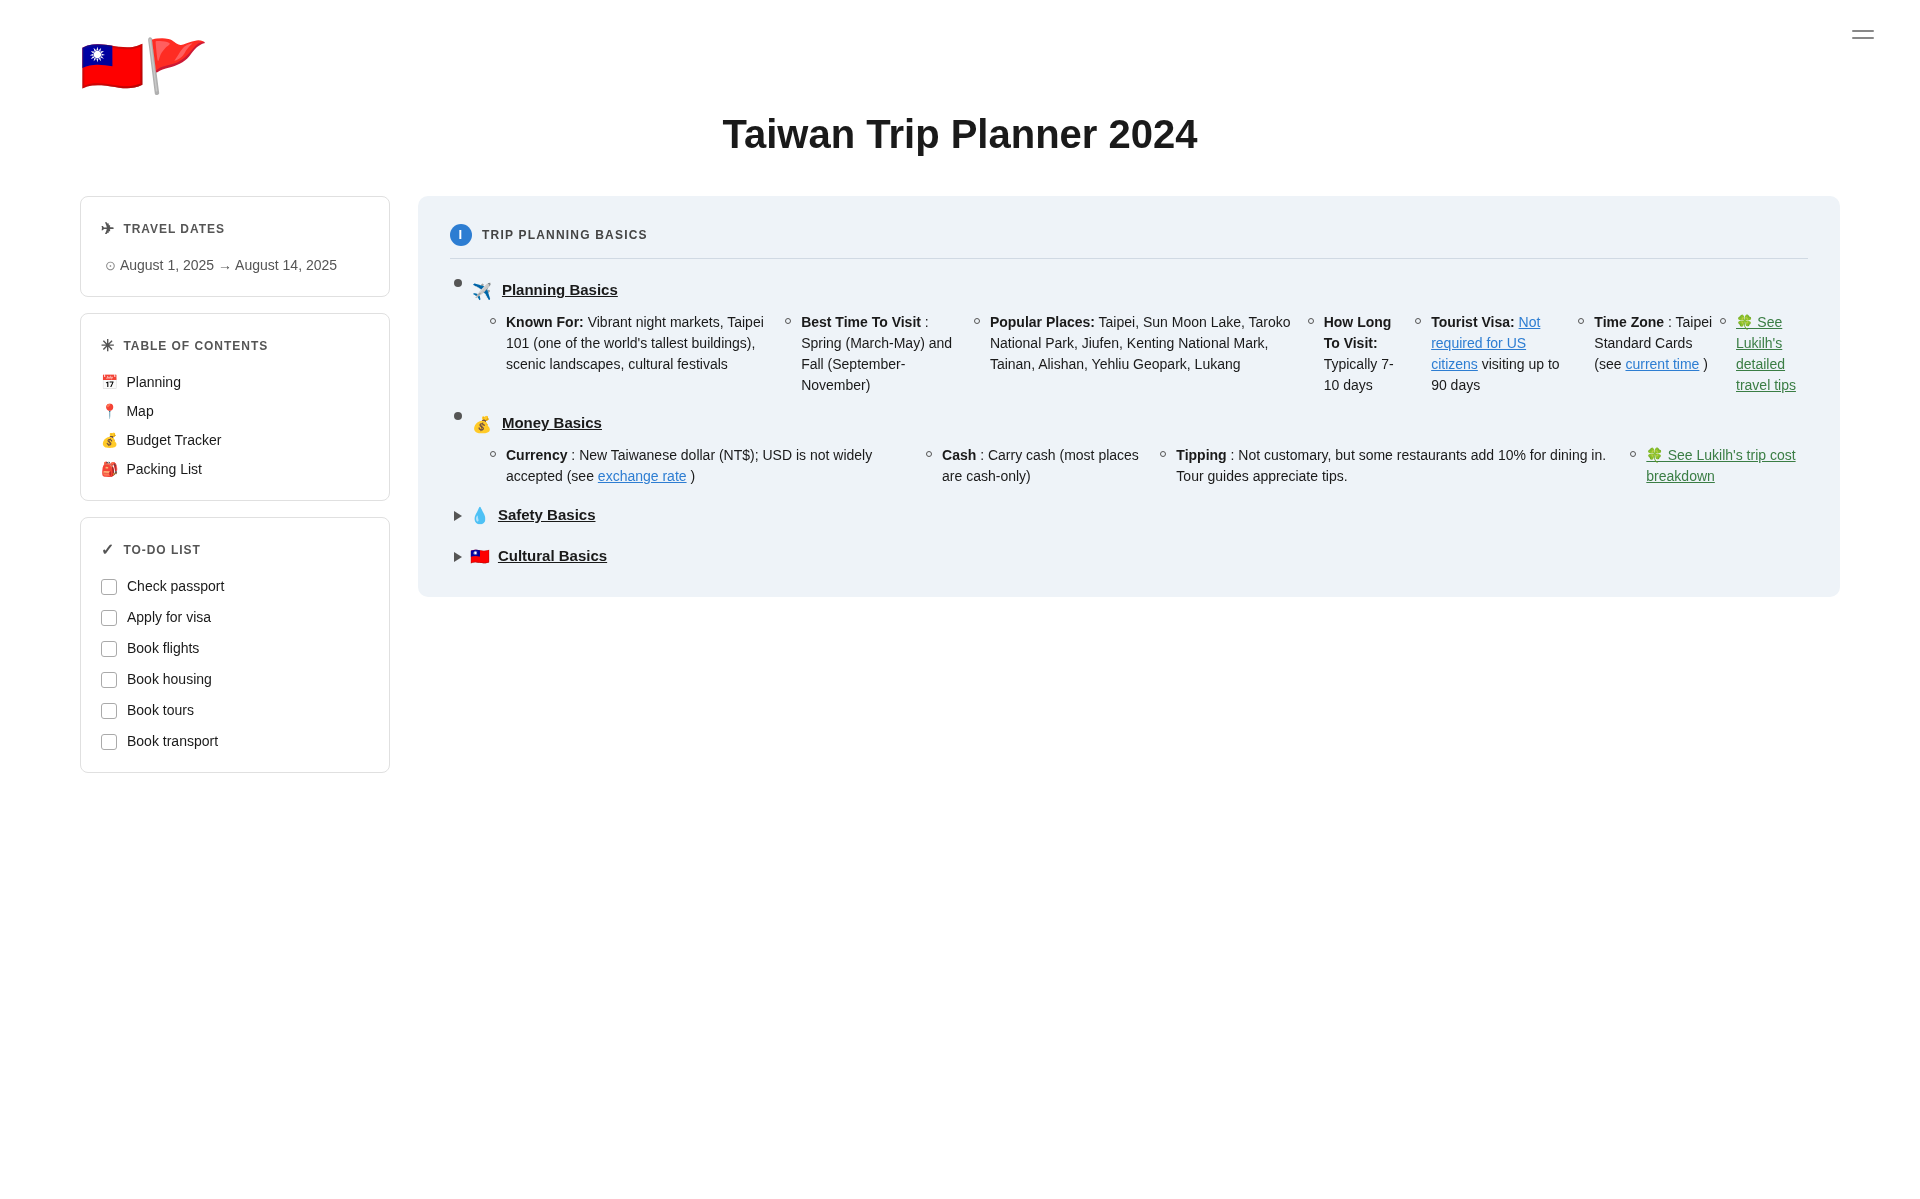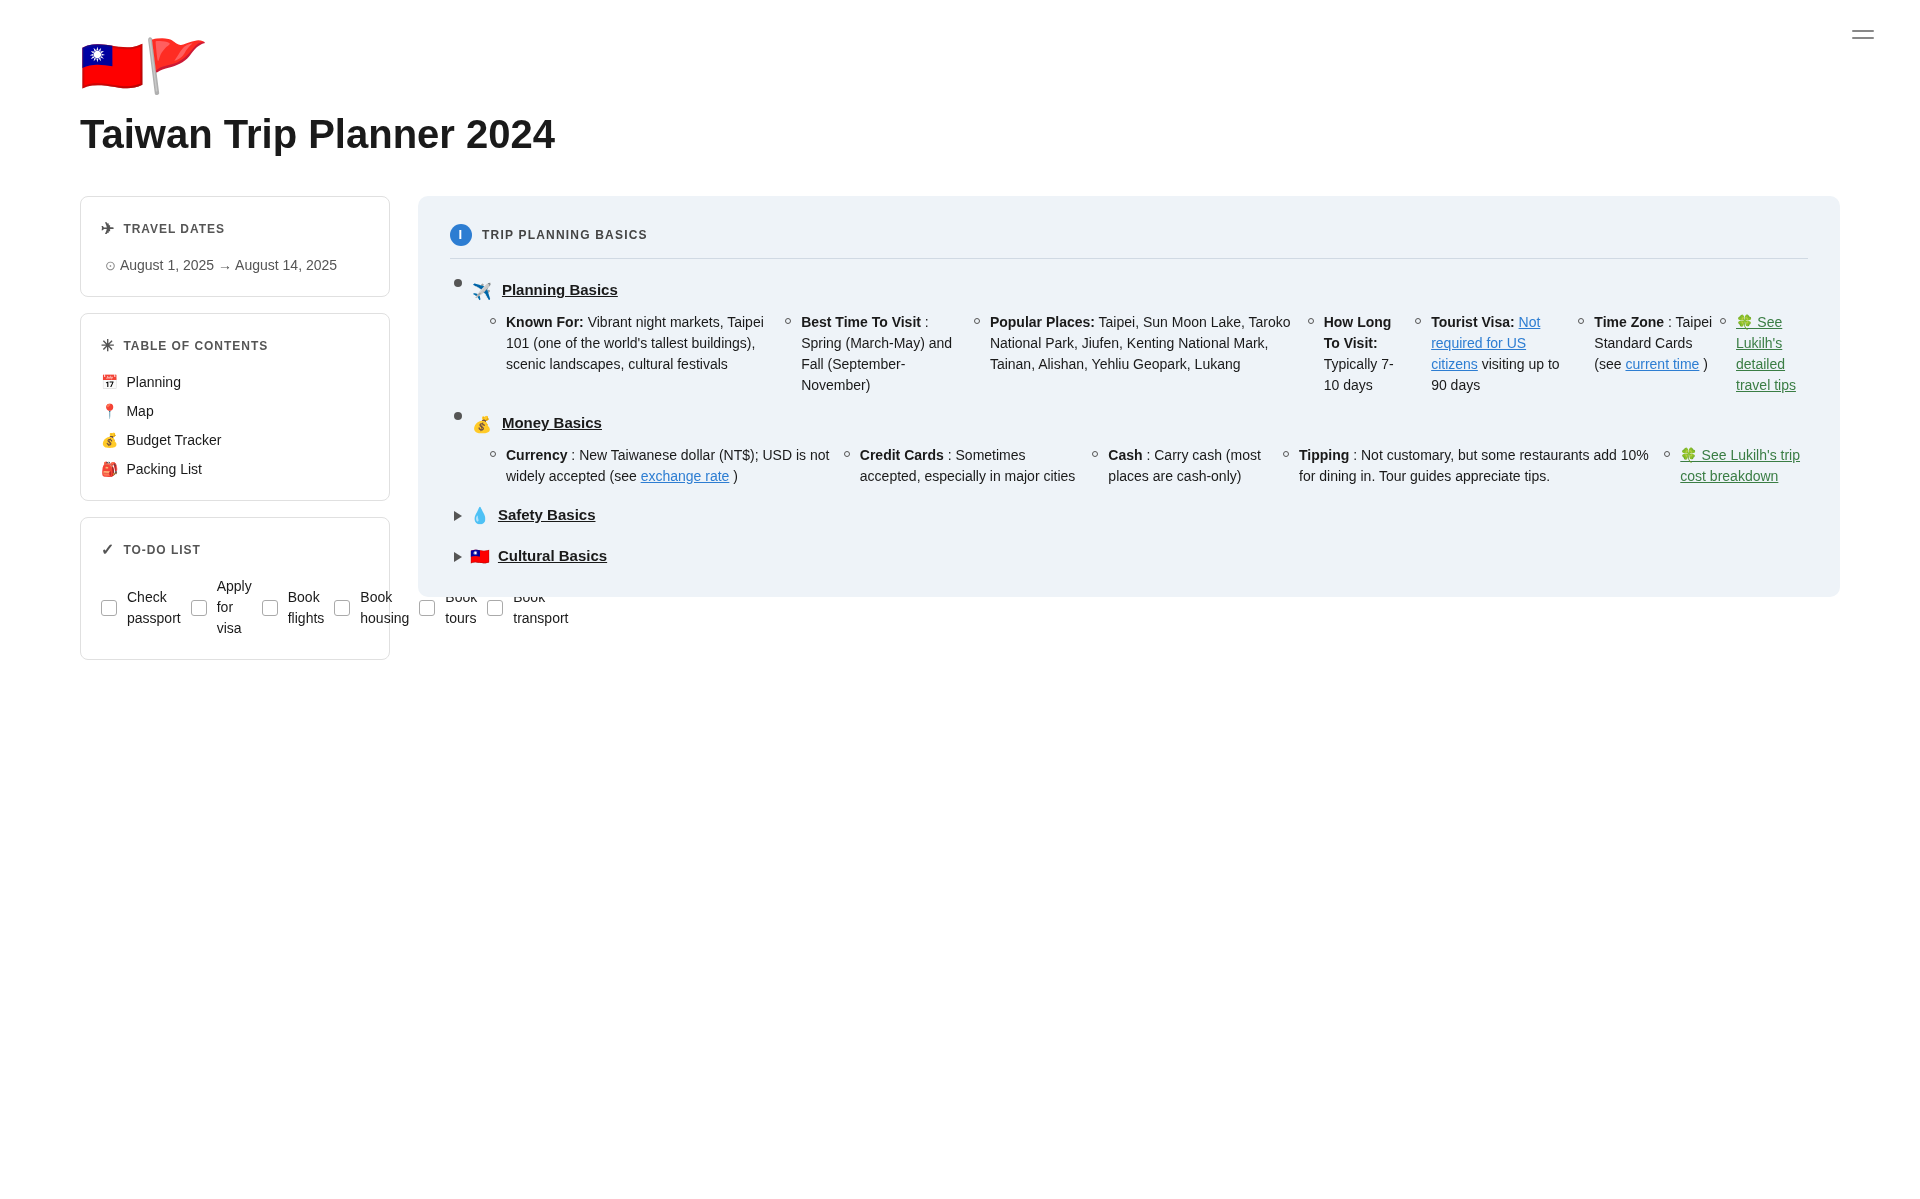--- a/index.html
+++ b/index.html
@@ -24,20 +24,21 @@
     }
     .flag-emoji {
       font-size: 52px;
       margin-bottom: 12px;
       line-height: 1;
     }
     .page-title {
       font-size: 40px;
       font-weight: 700;
       color: #1a1a1a;
+      text-align: center;
     }
     .main-content {
       display: flex;
       gap: 28px;
       align-items: flex-start;
     }
     .left-panel {
       width: 310px;
       flex-shrink: 0;
       display: flex;
@@ -88,21 +89,21 @@
       display: flex;
       align-items: center;
       gap: 8px;
       font-size: 14px;
       color: #1a1a1a;
       cursor: pointer;
     }
     .todo-list {
       list-style: none;
       display: flex;
-      flex-direction: row;
+      flex-direction: column;
       gap: 10px;
     }
     .todo-item {
       display: flex;
       align-items: center;
       gap: 10px;
       font-size: 14px;
       cursor: pointer;
     }
     .checkbox {
@@ -428,27 +429,20 @@
               <div class="sub-item-text">
                 <span class="bold-label">Currency</span>
                 <span>: New Taiwanese dollar (NT$); USD is not widely accepted (see </span>
                 <span class="link-text">exchange rate</span>
                 <span>)</span>
               </div>
             </li>
             <li class="sub-item">
               <div class="sub-bullet"></div>
               <div class="sub-item-text">
-                <span class="bold-label">Credit Cards</span>
-                <span>: Sometimes accepted, especially in major cities</span>
-              </div>
-            </li>
-            <li class="sub-item">
-              <div class="sub-bullet"></div>
-              <div class="sub-item-text">
                 <span class="bold-label">Cash</span>
                 <span>: Carry cash (most places are cash-only)</span>
               </div>
             </li>
             <li class="sub-item">
               <div class="sub-bullet"></div>
               <div class="sub-item-text">
                 <span class="bold-label">Tipping</span>
                 <span>: Not customary, but some restaurants add 10% for dining in. Tour guides appreciate tips.</span>
               </div>

